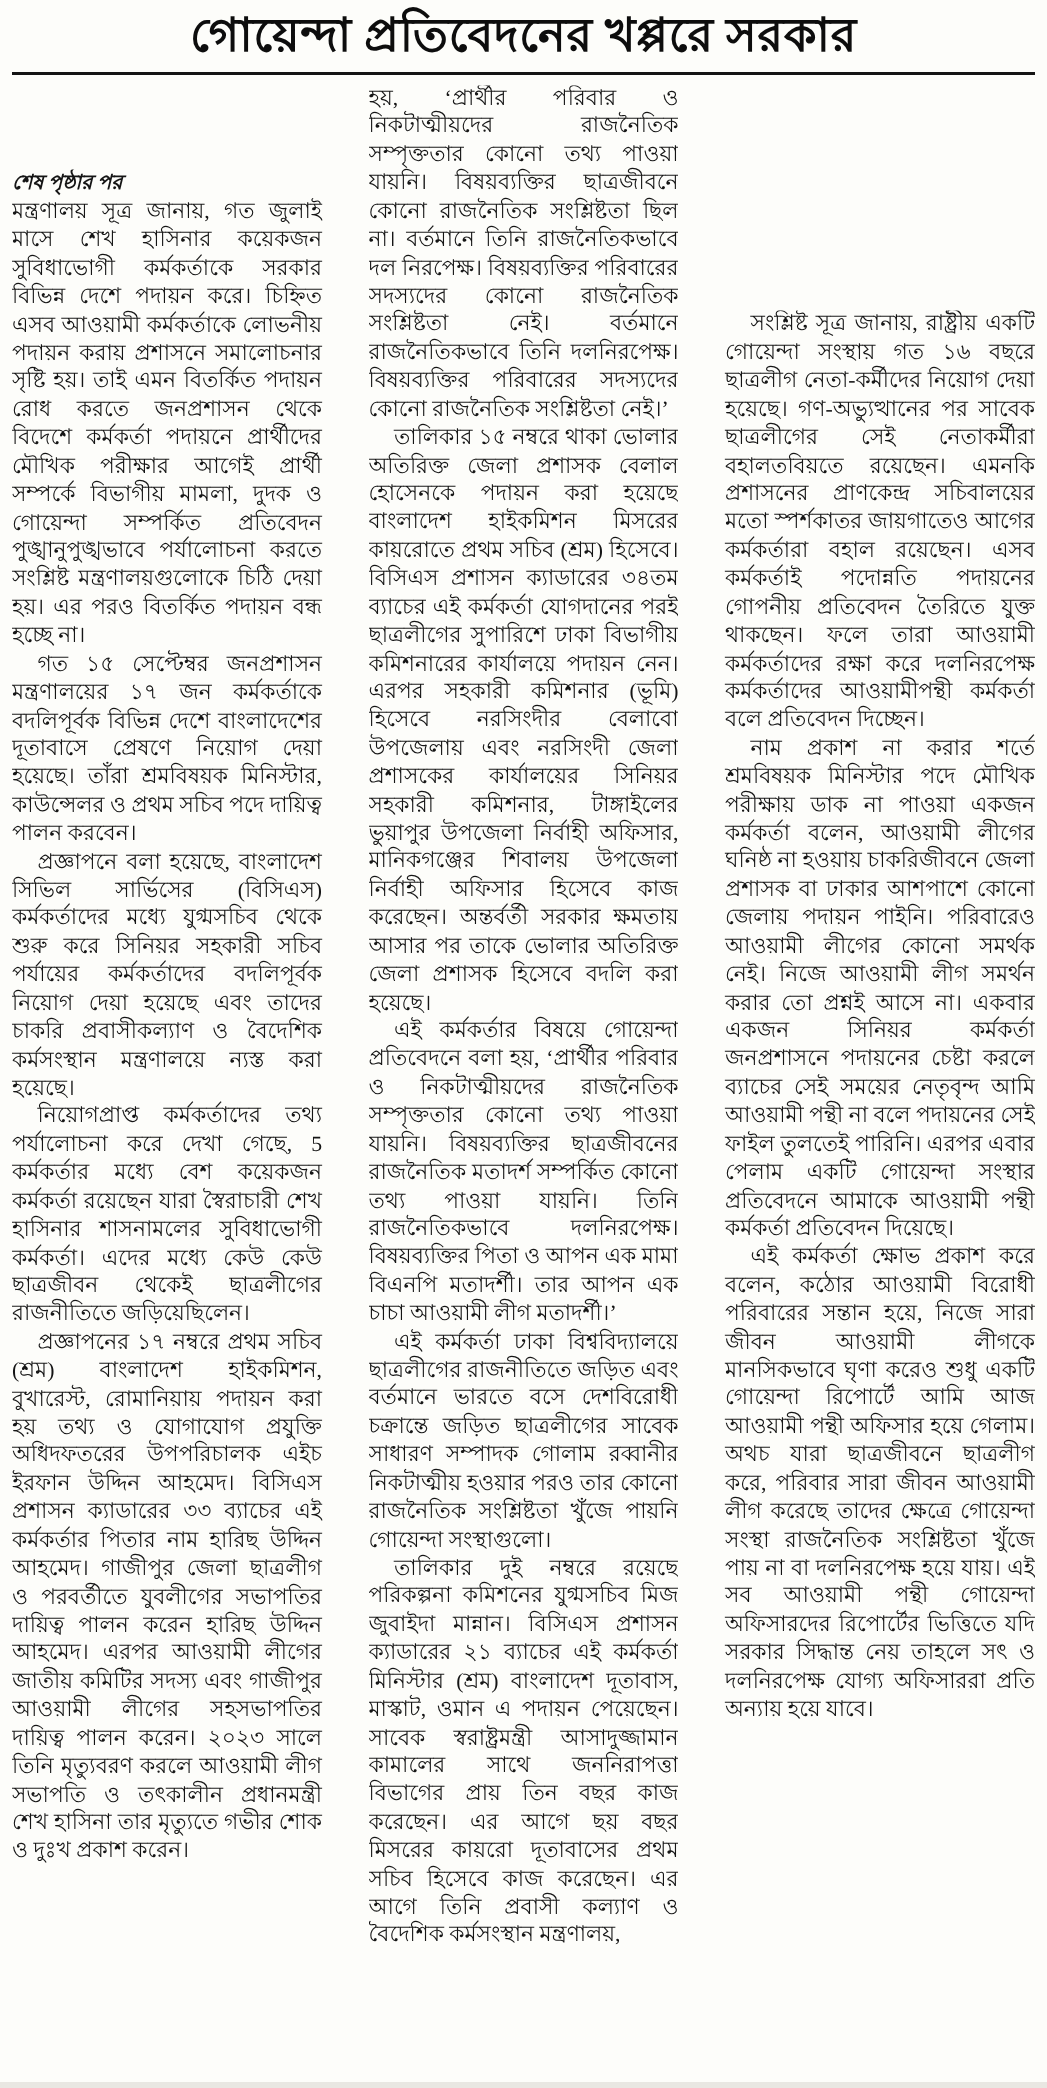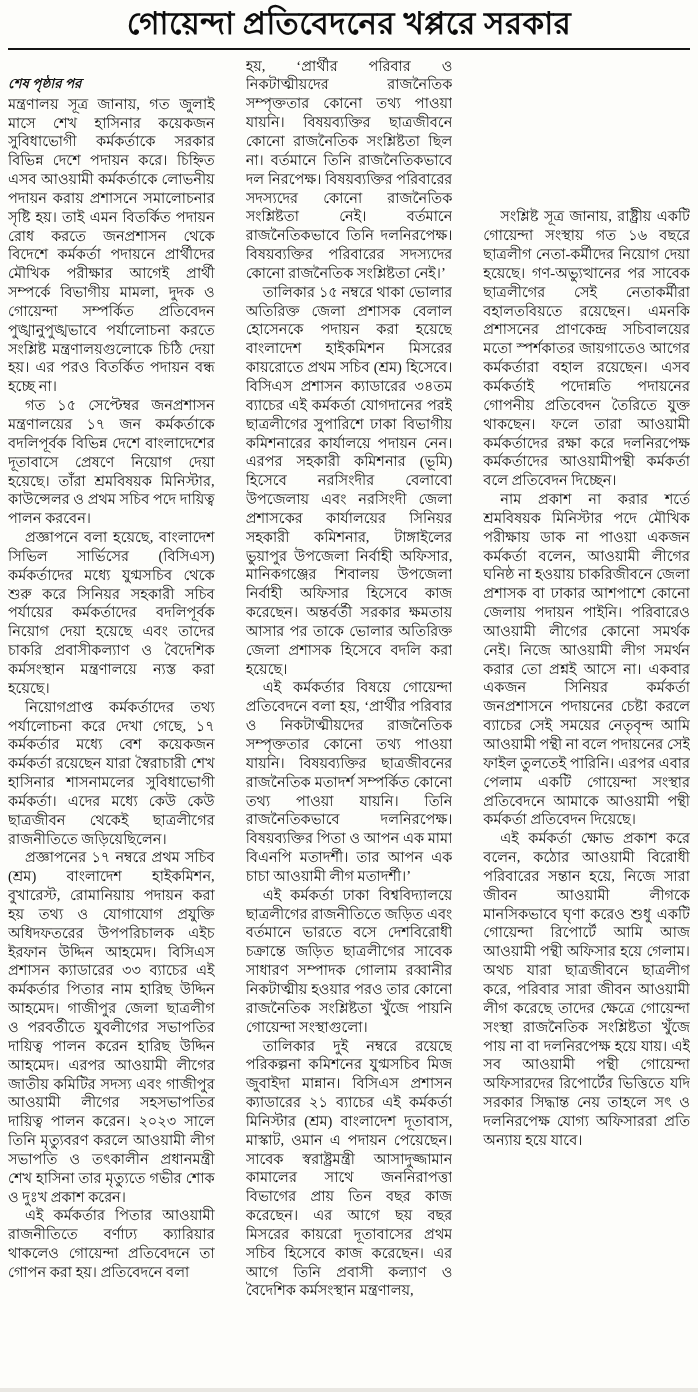--- a/index.html
+++ b/index.html
@@ -74,23 +74,22 @@
     <h1 class="headline">গোয়েন্দা প্রতিবেদনের খপ্পরে সরকার</h1>
   </header>
   <hr class="rule">
   <main class="columns">
     <section class="col">
       <p class="cont">শেষ পৃষ্ঠার পর</p>
       <div class="paras">
           <p class="para no-indent">মন্ত্রণালয় সূত্র জানায়, গত জুলাই মাসে শেখ হাসিনার কয়েকজন সুবিধাভোগী কর্মকর্তাকে সরকার বিভিন্ন দেশে পদায়ন করে। চিহ্নিত এসব আওয়ামী কর্মকর্তাকে লোভনীয় পদায়ন করায় প্রশাসনে সমালোচনার সৃষ্টি হয়। তাই এমন বিতর্কিত পদায়ন রোধ করতে জনপ্রশাসন থেকে বিদেশে কর্মকর্তা পদায়নে প্রার্থীদের মৌখিক পরীক্ষার আগেই প্রার্থী সম্পর্কে বিভাগীয় মামলা, দুদক ও গোয়েন্দা সম্পর্কিত প্রতিবেদন পুঙ্খানুপুঙ্খভাবে পর্যালোচনা করতে সংশ্লিষ্ট মন্ত্রণালয়গুলোকে চিঠি দেয়া হয়। এর পরও বিতর্কিত পদায়ন বন্ধ হচ্ছে না।</p>
           <p class="para">গত ১৫ সেপ্টেম্বর জনপ্রশাসন মন্ত্রণালয়ের ১৭ জন কর্মকর্তাকে বদলিপূর্বক বিভিন্ন দেশে বাংলাদেশের দূতাবাসে প্রেষণে নিয়োগ দেয়া হয়েছে। তাঁরা শ্রমবিষয়ক মিনিস্টার, কাউন্সেলর ও প্রথম সচিব পদে দায়িত্ব পালন করবেন।</p>
           <p class="para">প্রজ্ঞাপনে বলা হয়েছে, বাংলাদেশ সিভিল সার্ভিসের (বিসিএস) কর্মকর্তাদের মধ্যে যুগ্মসচিব থেকে শুরু করে সিনিয়র সহকারী সচিব পর্যায়ের কর্মকর্তাদের বদলিপূর্বক নিয়োগ দেয়া হয়েছে এবং তাদের চাকরি প্রবাসীকল্যাণ ও বৈদেশিক কর্মসংস্থান মন্ত্রণালয়ে ন্যস্ত করা হয়েছে।</p>
-          <p class="para">নিয়োগপ্রাপ্ত কর্মকর্তাদের তথ্য পর্যালোচনা করে দেখা গেছে, ১৭ কর্মকর্তার মধ্যে বেশ কয়েকজন কর্মকর্তা রয়েছেন যারা স্বৈরাচারী শেখ হাসিনার শাসনামলের সুবিধাভোগী কর্মকর্তা। এদের মধ্যে কেউ কেউ ছাত্রজীবন থেকেই ছাত্রলীগের রাজনীতিতে জড়িয়েছিলেন।</p>
+          <p class="para">নিয়োগপ্রাপ্ত কর্মকর্তাদের তথ্য পর্যালোচনা করে দেখা গেছে, 5 কর্মকর্তার মধ্যে বেশ কয়েকজন কর্মকর্তা রয়েছেন যারা স্বৈরাচারী শেখ হাসিনার শাসনামলের সুবিধাভোগী কর্মকর্তা। এদের মধ্যে কেউ কেউ ছাত্রজীবন থেকেই ছাত্রলীগের রাজনীতিতে জড়িয়েছিলেন।</p>
           <p class="para">প্রজ্ঞাপনের ১৭ নম্বরে প্রথম সচিব (শ্রম) বাংলাদেশ হাইকমিশন, বুখারেস্ট, রোমানিয়ায় পদায়ন করা হয় তথ্য ও যোগাযোগ প্রযুক্তি অধিদফতরের উপপরিচালক এইচ ইরফান উদ্দিন আহমেদ। বিসিএস প্রশাসন ক্যাডারের ৩৩ ব্যাচের এই কর্মকর্তার পিতার নাম হারিছ উদ্দিন আহমেদ। গাজীপুর জেলা ছাত্রলীগ ও পরবর্তীতে যুবলীগের সভাপতির দায়িত্ব পালন করেন হারিছ উদ্দিন আহমেদ। এরপর আওয়ামী লীগের জাতীয় কমিটির সদস্য এবং গাজীপুর আওয়ামী লীগের সহসভাপতির দায়িত্ব পালন করেন। ২০২৩ সালে তিনি মৃত্যুবরণ করলে আওয়ামী লীগ সভাপতি ও তৎকালীন প্রধানমন্ত্রী শেখ হাসিনা তার মৃত্যুতে গভীর শোক ও দুঃখ প্রকাশ করেন।</p>
-          <p class="para">এই কর্মকর্তার পিতার আওয়ামী রাজনীতিতে বর্ণাঢ্য ক্যারিয়ার থাকলেও গোয়েন্দা প্রতিবেদনে তা গোপন করা হয়। প্রতিবেদনে বলা</p>
         </div>
     </section>
     <section class="col">
       <div class="paras">
           <p class="para no-indent">হয়, ‘প্রার্থীর পরিবার ও নিকটাত্মীয়দের রাজনৈতিক সম্পৃক্ততার কোনো তথ্য পাওয়া যায়নি। বিষয়ব্যক্তির ছাত্রজীবনে কোনো রাজনৈতিক সংশ্লিষ্টতা ছিল না। বর্তমানে তিনি রাজনৈতিকভাবে দল নিরপেক্ষ। বিষয়ব্যক্তির পরিবারের সদস্যদের কোনো রাজনৈতিক সংশ্লিষ্টতা নেই। বর্তমানে রাজনৈতিকভাবে তিনি দলনিরপেক্ষ। বিষয়ব্যক্তির পরিবারের সদস্যদের কোনো রাজনৈতিক সংশ্লিষ্টতা নেই।’</p>
           <p class="para">তালিকার ১৫ নম্বরে থাকা ভোলার অতিরিক্ত জেলা প্রশাসক বেলাল হোসেনকে পদায়ন করা হয়েছে বাংলাদেশ হাইকমিশন মিসরের কায়রোতে প্রথম সচিব (শ্রম) হিসেবে। বিসিএস প্রশাসন ক্যাডারের ৩৪তম ব্যাচের এই কর্মকর্তা যোগদানের পরই ছাত্রলীগের সুপারিশে ঢাকা বিভাগীয় কমিশনারের কার্যালয়ে পদায়ন নেন। এরপর সহকারী কমিশনার (ভূমি) হিসেবে নরসিংদীর বেলাবো উপজেলায় এবং নরসিংদী জেলা প্রশাসকের কার্যালয়ের সিনিয়র সহকারী কমিশনার, টাঙ্গাইলের ভুয়াপুর উপজেলা নির্বাহী অফিসার, মানিকগঞ্জের শিবালয় উপজেলা নির্বাহী অফিসার হিসেবে কাজ করেছেন। অন্তর্বর্তী সরকার ক্ষমতায় আসার পর তাকে ভোলার অতিরিক্ত জেলা প্রশাসক হিসেবে বদলি করা হয়েছে।</p>
           <p class="para">এই কর্মকর্তার বিষয়ে গোয়েন্দা প্রতিবেদনে বলা হয়, ‘প্রার্থীর পরিবার ও নিকটাত্মীয়দের রাজনৈতিক সম্পৃক্ততার কোনো তথ্য পাওয়া যায়নি। বিষয়ব্যক্তির ছাত্রজীবনের রাজনৈতিক মতাদর্শ সম্পর্কিত কোনো তথ্য পাওয়া যায়নি। তিনি রাজনৈতিকভাবে দলনিরপেক্ষ। বিষয়ব্যক্তির পিতা ও আপন এক মামা বিএনপি মতাদর্শী। তার আপন এক চাচা আওয়ামী লীগ মতাদর্শী।’</p>
           <p class="para">এই কর্মকর্তা ঢাকা বিশ্ববিদ্যালয়ে ছাত্রলীগের রাজনীতিতে জড়িত এবং বর্তমানে ভারতে বসে দেশবিরোধী চক্রান্তে জড়িত ছাত্রলীগের সাবেক সাধারণ সম্পাদক গোলাম রব্বানীর নিকটাত্মীয় হওয়ার পরও তার কোনো রাজনৈতিক সংশ্লিষ্টতা খুঁজে পায়নি গোয়েন্দা সংস্থাগুলো।</p>
           <p class="para">তালিকার দুই নম্বরে রয়েছে পরিকল্পনা কমিশনের যুগ্মসচিব মিজ জুবাইদা মান্নান। বিসিএস প্রশাসন ক্যাডারের ২১ ব্যাচের এই কর্মকর্তা মিনিস্টার (শ্রম) বাংলাদেশ দূতাবাস, মাস্কাট, ওমান এ পদায়ন পেয়েছেন। সাবেক স্বরাষ্ট্রমন্ত্রী আসাদুজ্জামান কামালের সাথে জননিরাপত্তা বিভাগের প্রায় তিন বছর কাজ করেছেন। এর আগে ছয় বছর মিসরের কায়রো দূতাবাসের প্রথম সচিব হিসেবে কাজ করেছেন। এর আগে তিনি প্রবাসী কল্যাণ ও বৈদেশিক কর্মসংস্থান মন্ত্রণালয়,</p>
         </div>

